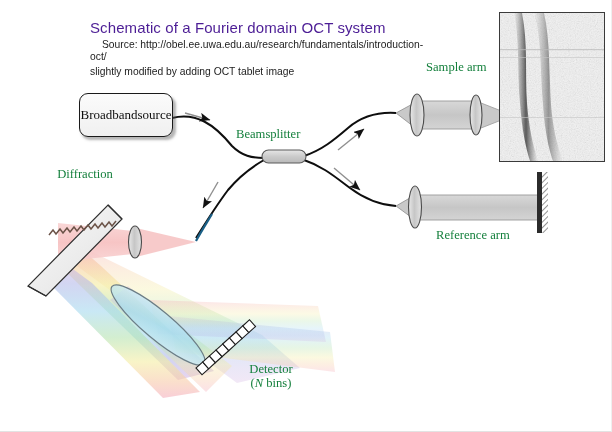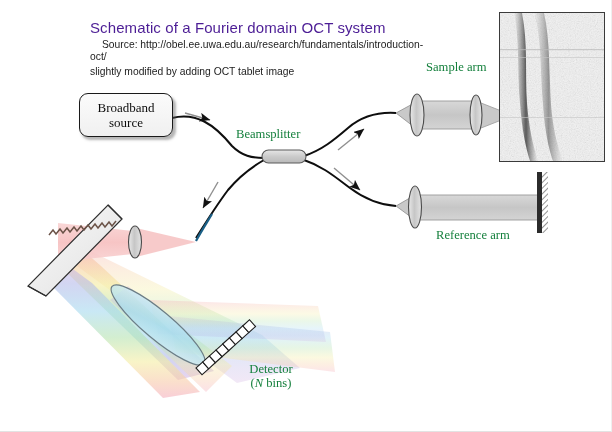--- a/index.html
+++ b/index.html
@@ -9,21 +9,21 @@
         box-sizing:border-box;border-bottom:1px solid #e3e3e3;
         border-right:1px solid #efefef;}
   svg.layer{position:absolute;left:0;top:0;width:612px;height:432px;}
   .ttl{position:absolute;color:#4c1d95;font-family:"Liberation Sans",sans-serif;
        font-size:15px;font-weight:400;letter-spacing:.1px;white-space:nowrap;}
   .src{position:absolute;color:#1c1c1c;font-family:"Liberation Sans",sans-serif;
        font-size:10.3px;line-height:12.6px;white-space:nowrap;}
   .lbl{position:absolute;color:#15803d;font-family:"Liberation Serif",serif;
        font-size:12.6px;white-space:nowrap;text-align:center;line-height:14px;}
   .boxtxt{position:absolute;left:0;top:0;width:100%;height:100%;
-          display:flex;flex-direction:column;align-items:center;
+          display:flex;flex-direction:row;align-items:center;
           justify-content:center;font-family:"Liberation Serif",serif;
           font-size:13px;color:#0d0d0d;line-height:15.5px;}
   #srcbox{position:absolute;left:79px;top:93px;width:92px;height:42px;
           background:linear-gradient(180deg,#fbfbfb 0%,#f0f0f0 100%);
           border:1.6px solid #1a1a1a;border-radius:9px;
           box-shadow:2.5px 3px 2.5px rgba(90,90,90,.45);}
   #octimg{position:absolute;left:499px;top:12px;width:104px;height:148px;
           border:1px solid #3a3a3a;overflow:hidden;background:#f4f4f4;}
   .it{font-style:italic;}
 </style>
@@ -222,20 +222,21 @@
     </svg>
   </div>
 
   <div class="lbl" style="left:236px;top:127px;">Beamsplitter</div>
 
   <div class="lbl" style="left:426px;top:60px;">Sample arm</div>
 
   <div class="lbl" style="left:427px;top:228px;margin-left:9px;">Reference arm</div>
 
   <div class="lbl" style="left:35px;top:167px;width:100px;">
+    <div>Diffraction</div>
   </div>
 
   <div class="lbl" style="left:233px;top:362px;width:76px;">
     <div>Detector</div>
     <div><span>(</span><span class="it">N</span><span> bins)</span></div>
   </div>
 
 </div>
 
 </body></html>

